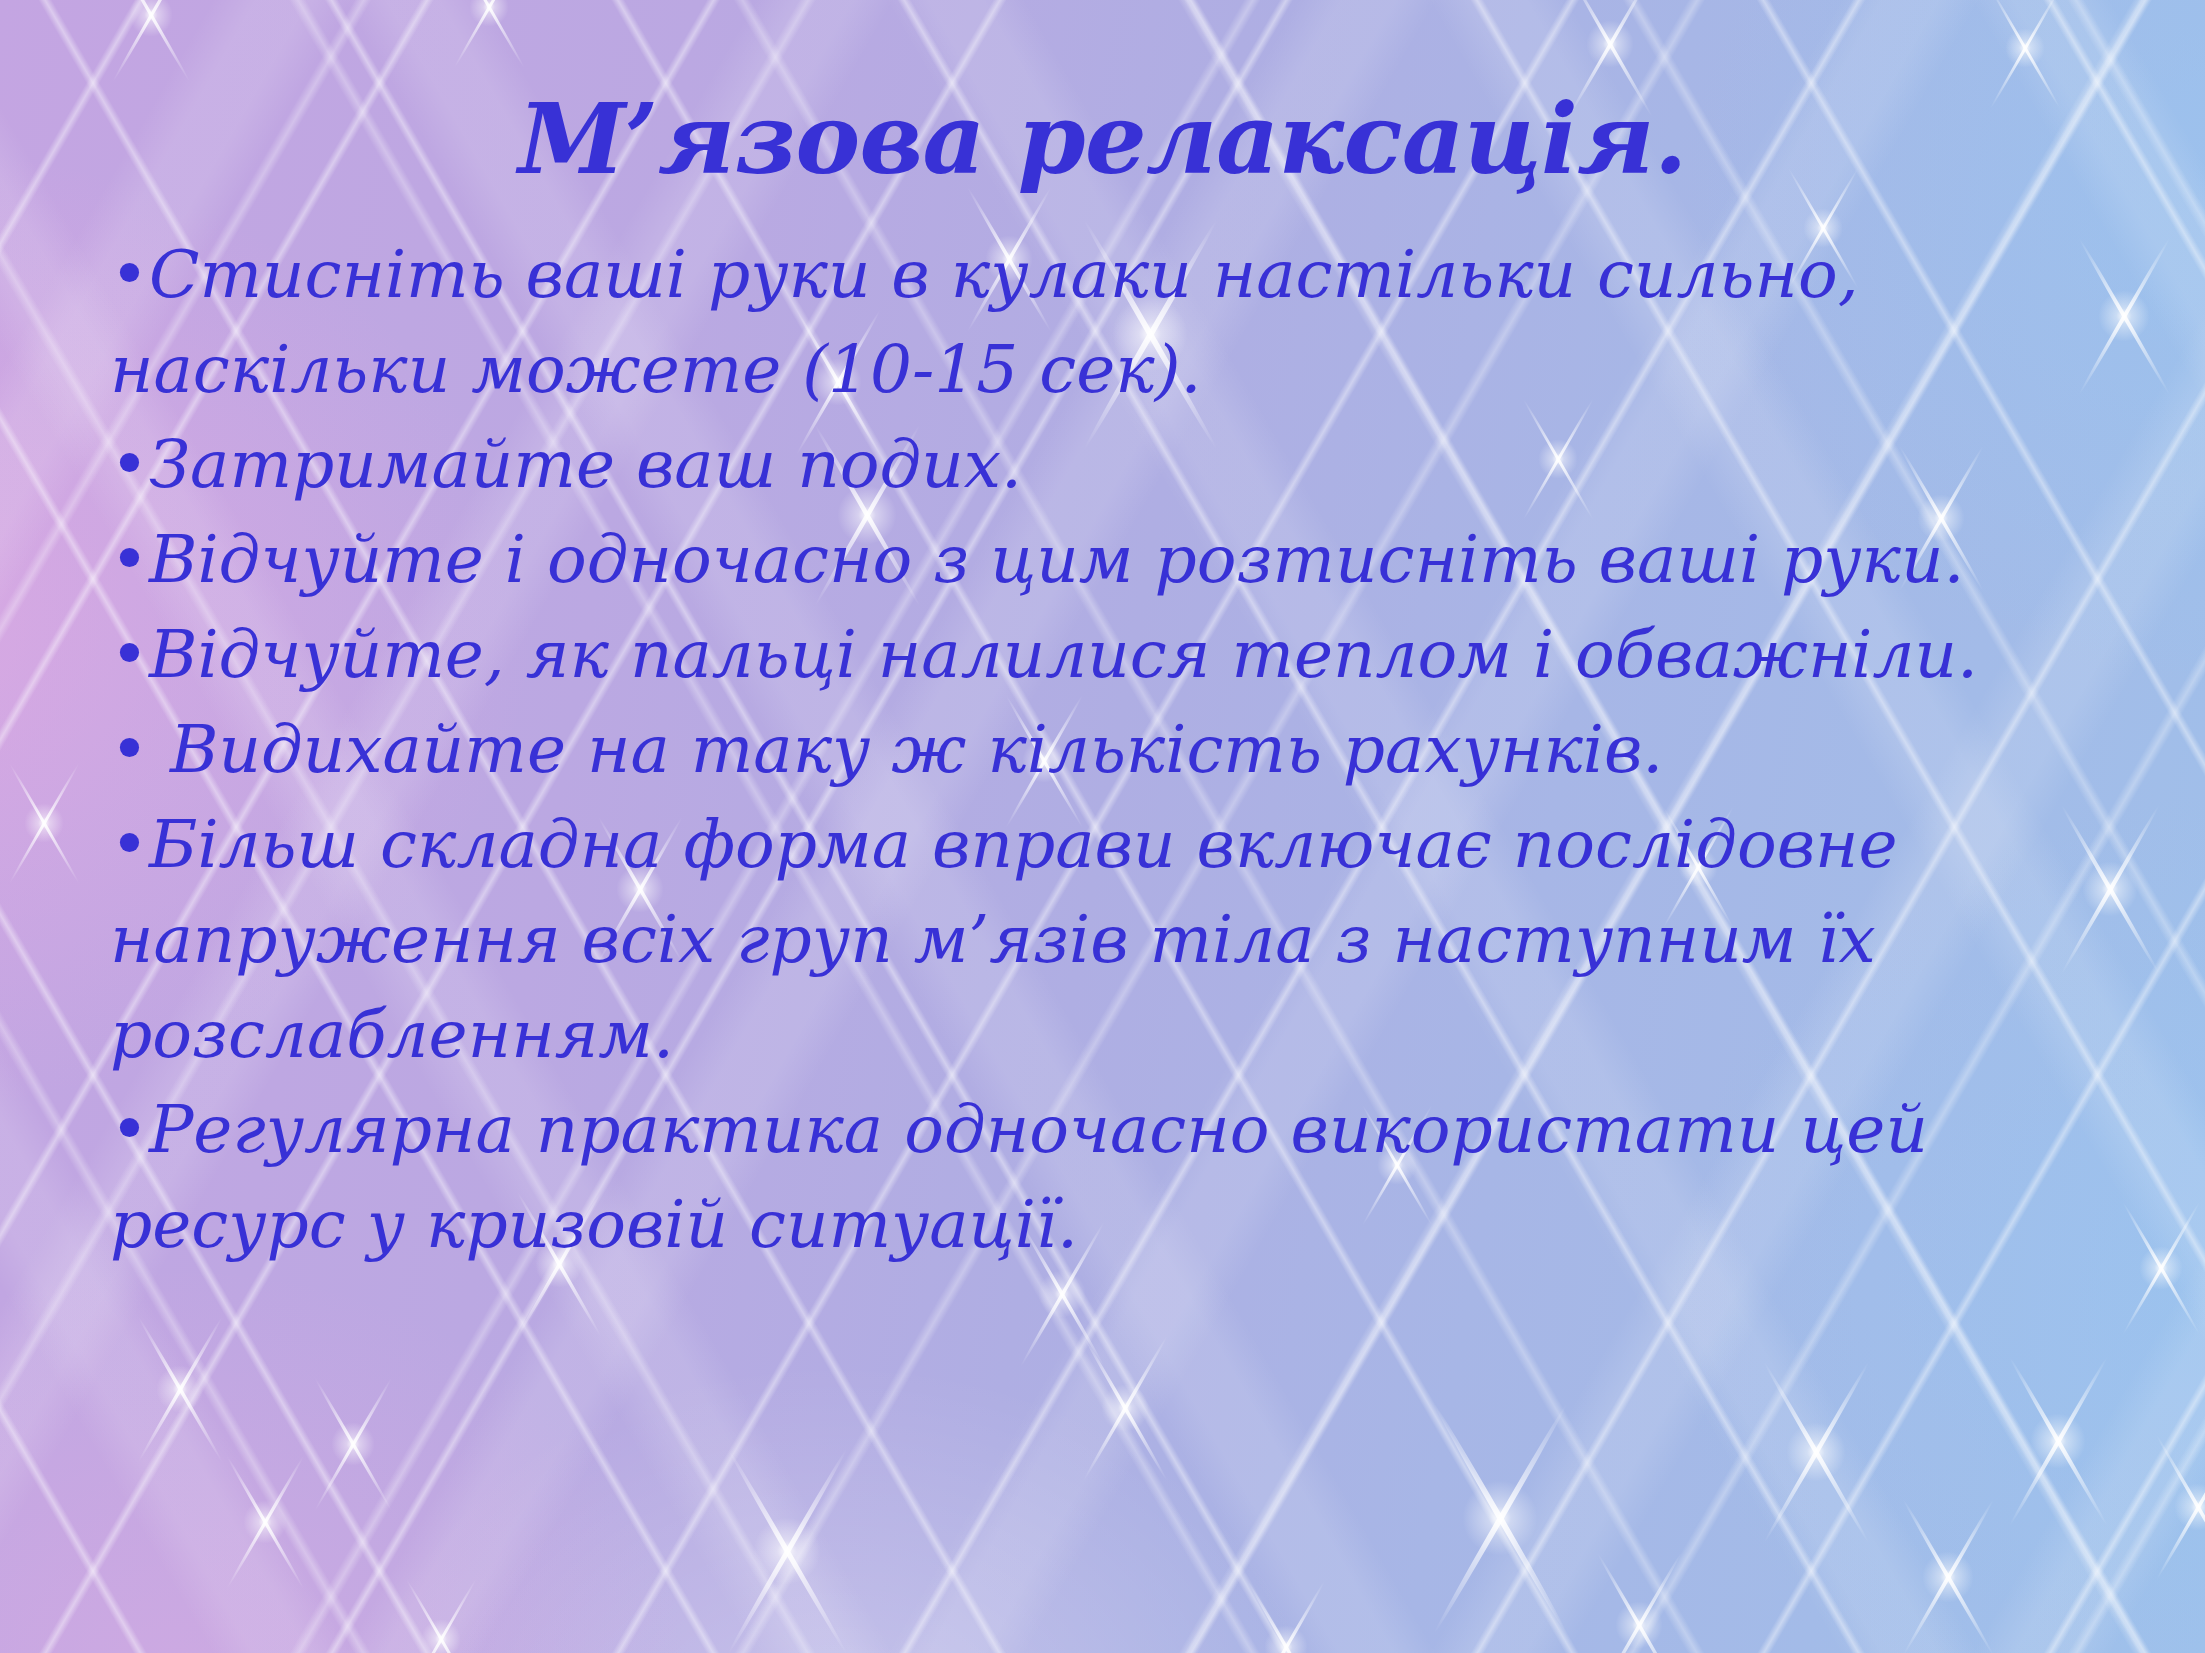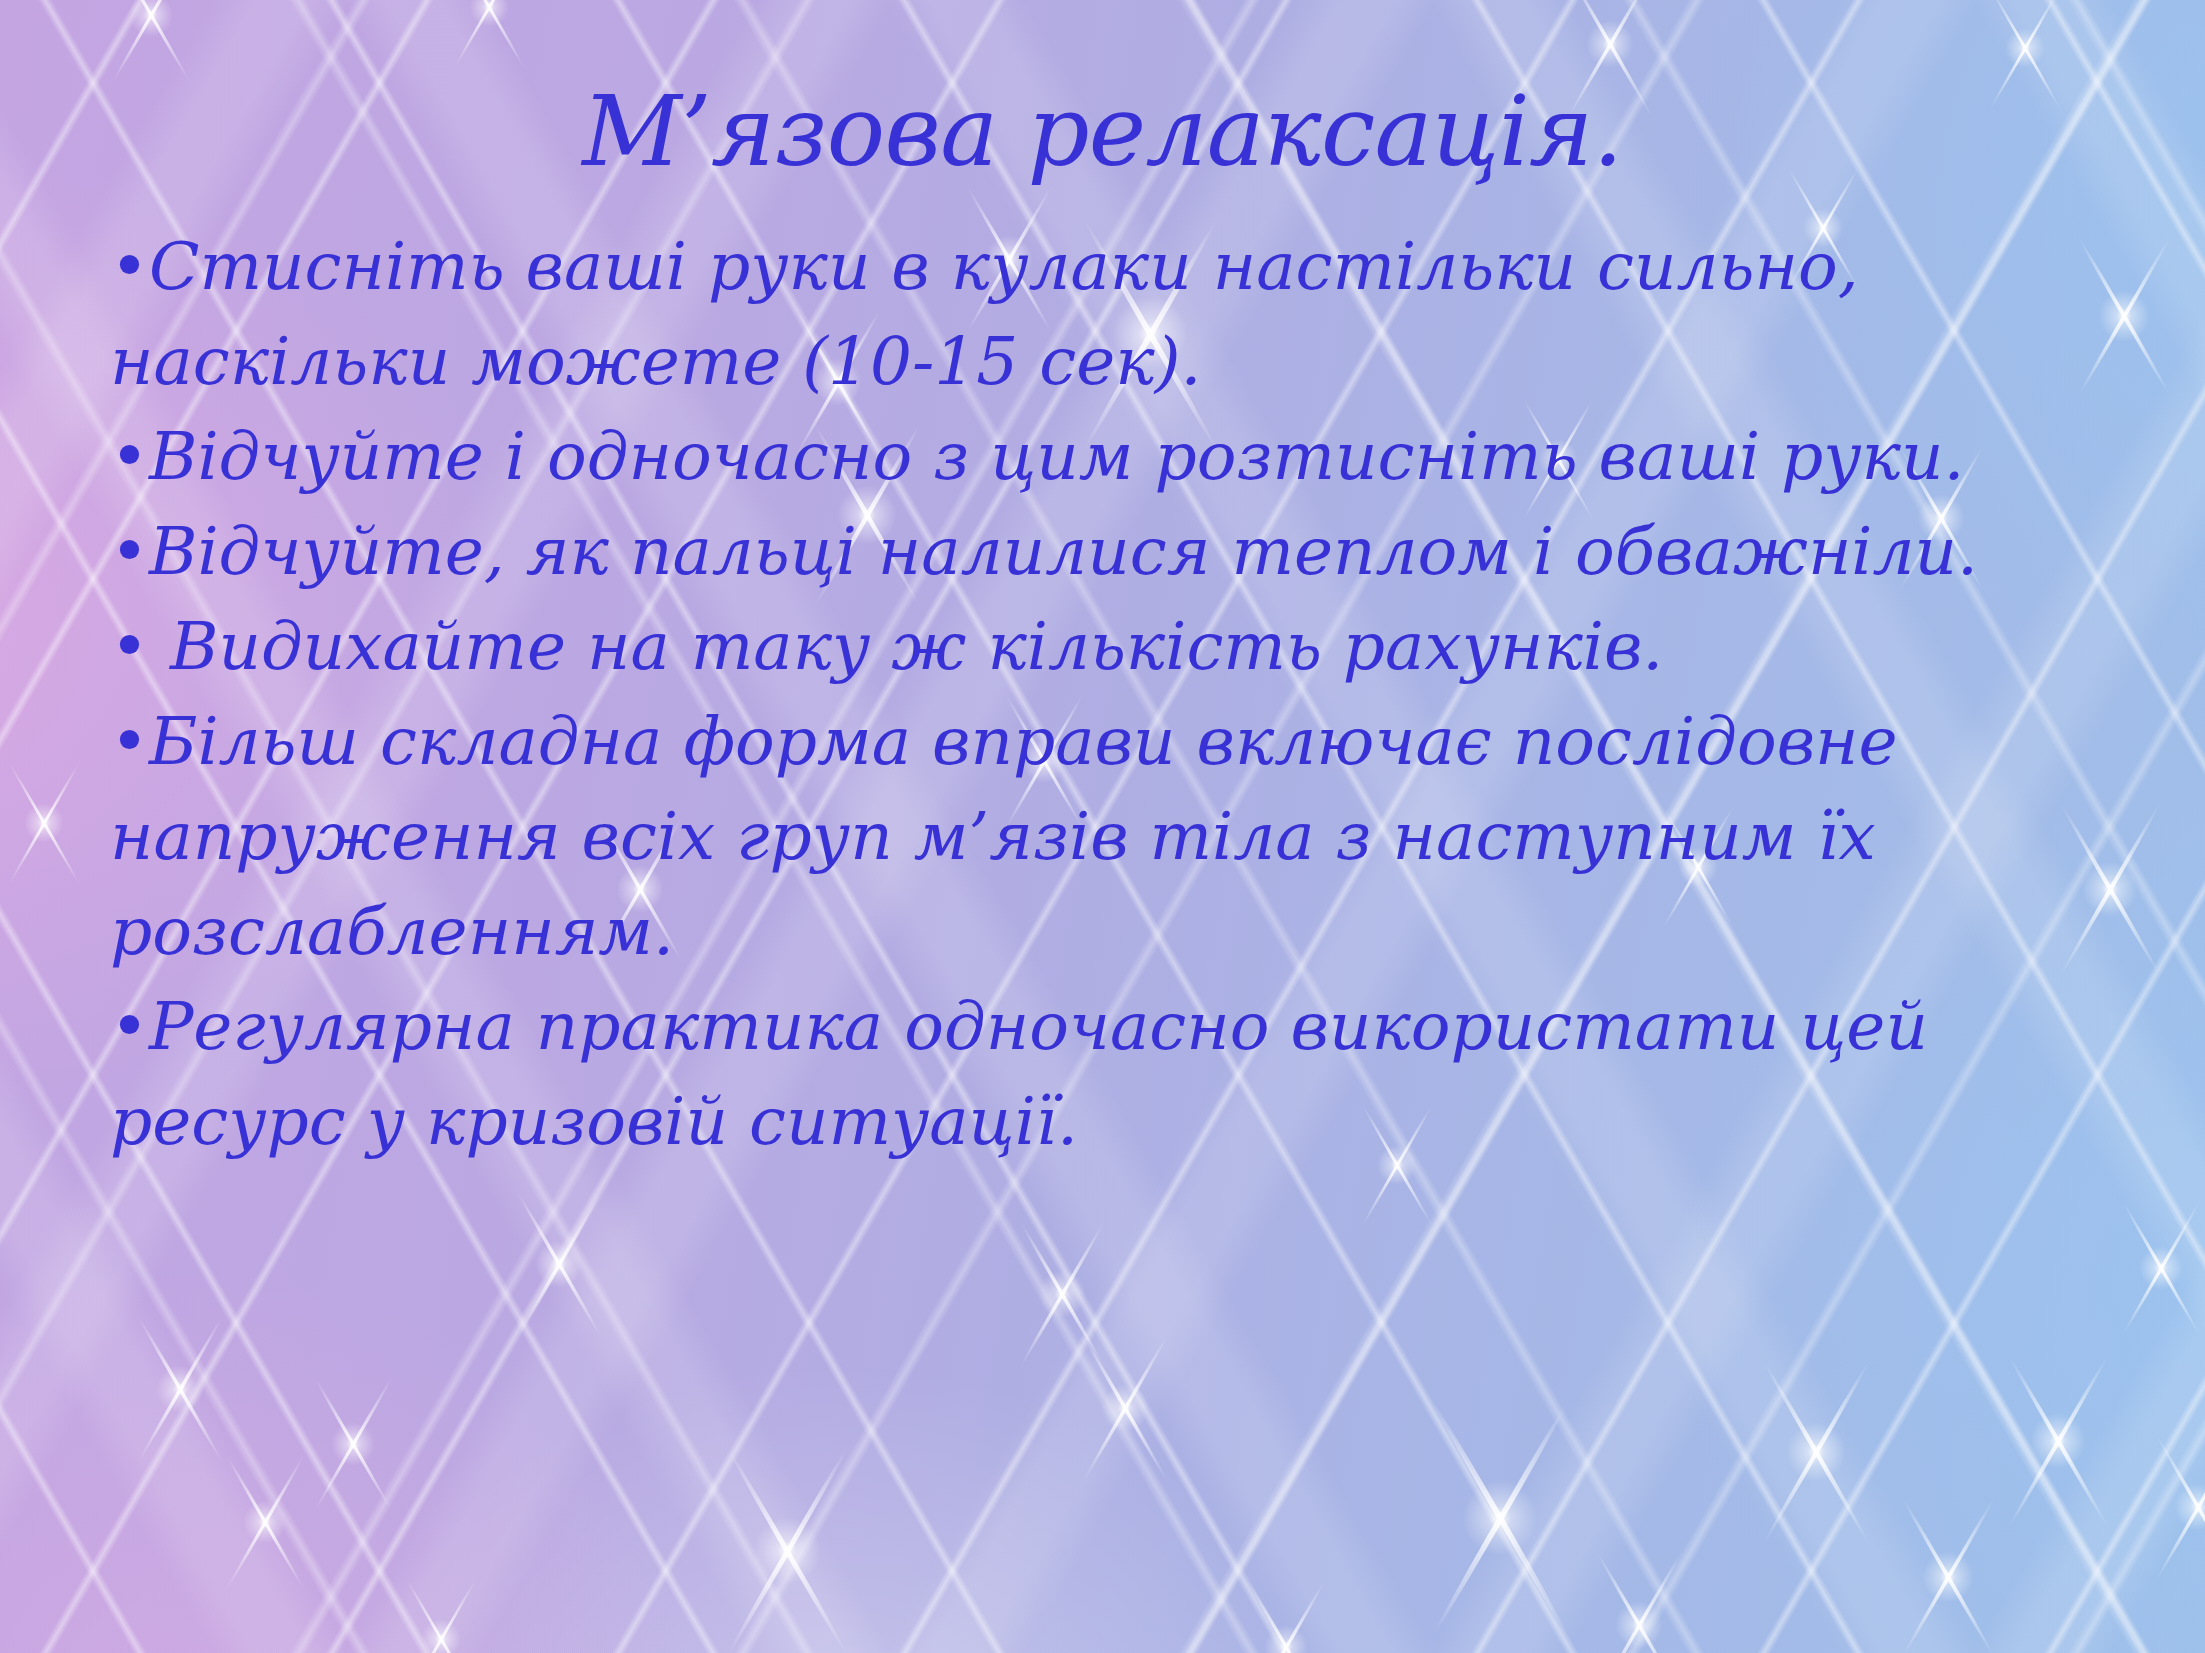--- a/index.html
+++ b/index.html
@@ -50,22 +50,22 @@
   .star{position:absolute;width:279px;height:279px;pointer-events:none;
     transform:translate(-50%,-50%) scale(var(--s,1));
     background:radial-gradient(circle, rgba(255,255,255,.95) 0%, rgba(255,255,255,.45) 6%, rgba(255,255,255,0) 20%);}
   .star::before,.star::after{content:"";position:absolute;left:50%;top:50%;
     width:279px;height:5.9px;border-radius:50%;
     background:linear-gradient(90deg, rgba(255,255,255,0) 0%, rgba(255,255,255,.9) 50%, rgba(255,255,255,0) 100%);}
   .star::before{transform:translate(-50%,-50%) rotate(60deg);}
   .star::after{transform:translate(-50%,-50%) rotate(-60deg);}
 
   .content{position:absolute;inset:0;color:#3831d6;font-style:italic;}
-  h1.title{margin:0;padding:71px 103px 0 103px;text-align:center;
-    font-size:97px;font-weight:normal;line-height:1.25;letter-spacing:-0.7px;}
+  h1.title{margin:8px;padding:71px 103px 0 103px;text-align:center;
+    font-size:97px;font-weight:bold;line-height:1.25;letter-spacing:-0.7px;}
   ul.bullets{list-style:none;margin:26.5px 0 0 0;padding:0 92px 0 110px;
     font-size:66px;line-height:1.44;font-weight:normal;}
   ul.bullets li{margin:0;}
   .bullet{font-style:normal;}
   .btext{white-space:pre-wrap;}
 </style>
 </head>
 <body>
 
 <div class="slide">
@@ -104,20 +104,21 @@
       <div class="star" style="left: 2058px; top: 1441px; --s: 0.7;"></div>
       <div class="star" style="left: 1639px; top: 1625px; --s: 0.6;"></div>
       <div class="star" style="left: 441px; top: 1639px; --s: 0.5;"></div>
       <div class="star" style="left: 1286px; top: 1647px; --s: 0.55;"></div>
       <div class="star" style="left: 2198px; top: 1507px; --s: 0.6;"></div>
     </div>
   <div class="content">
     <h1 class="title">М’язова релаксація.</h1>
     <ul class="bullets">
         <li><span class="bullet">•</span><span class="btext">Стисніть ваші руки в кулаки настільки сильно, наскільки можете (10-15 сек).</span></li>
+        <li><span class="bullet">•</span><span class="btext">Затримайте ваш подих.</span></li>
         <li><span class="bullet">•</span><span class="btext">Відчуйте і одночасно з цим розтисніть ваші руки.</span></li>
         <li><span class="bullet">•</span><span class="btext">Відчуйте, як пальці налилися теплом і обважніли.</span></li>
         <li><span class="bullet">•</span><span class="btext"> Видихайте на таку ж кількість рахунків.</span></li>
         <li><span class="bullet">•</span><span class="btext">Більш складна форма вправи включає послідовне напруження всіх груп м’язів тіла з наступним їх розслабленням.</span></li>
         <li><span class="bullet">•</span><span class="btext">Регулярна практика одночасно використати цей ресурс у кризовій ситуації.</span></li>
       </ul>
   </div>
 </div>
 
 

